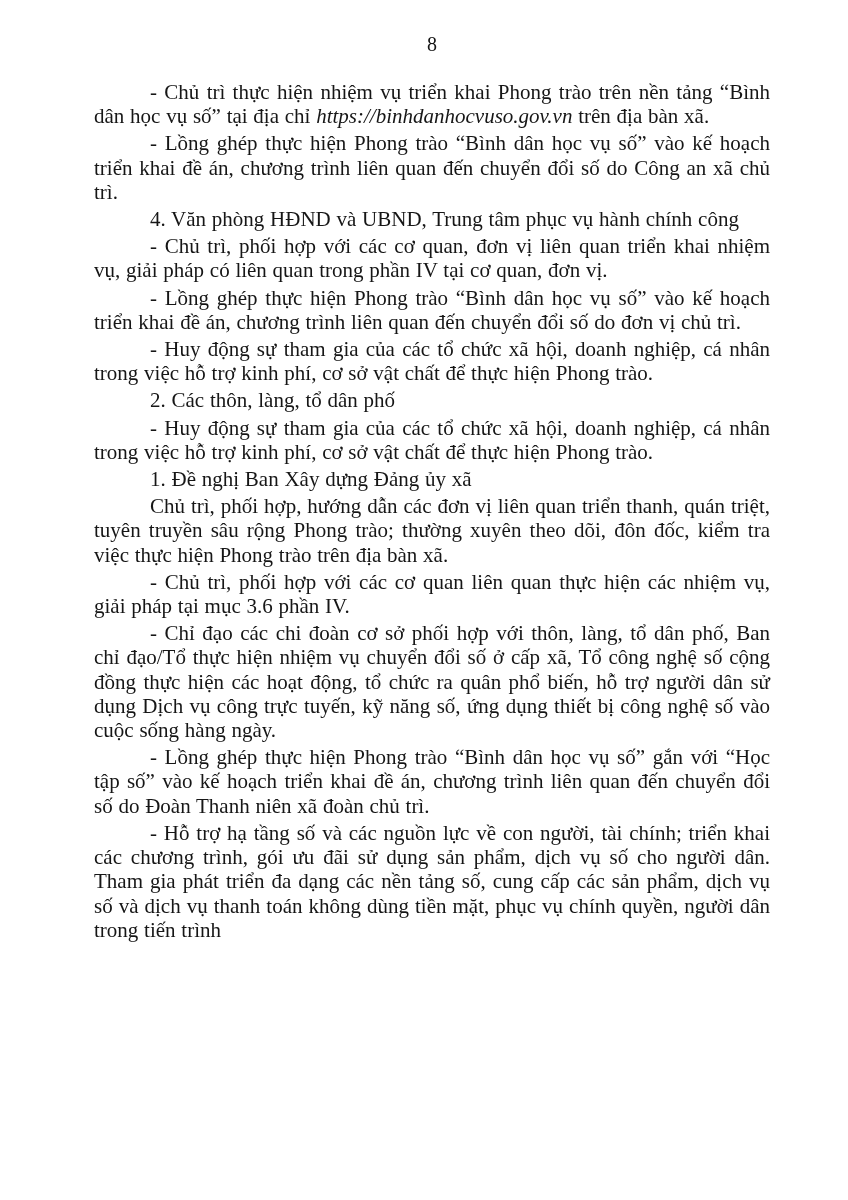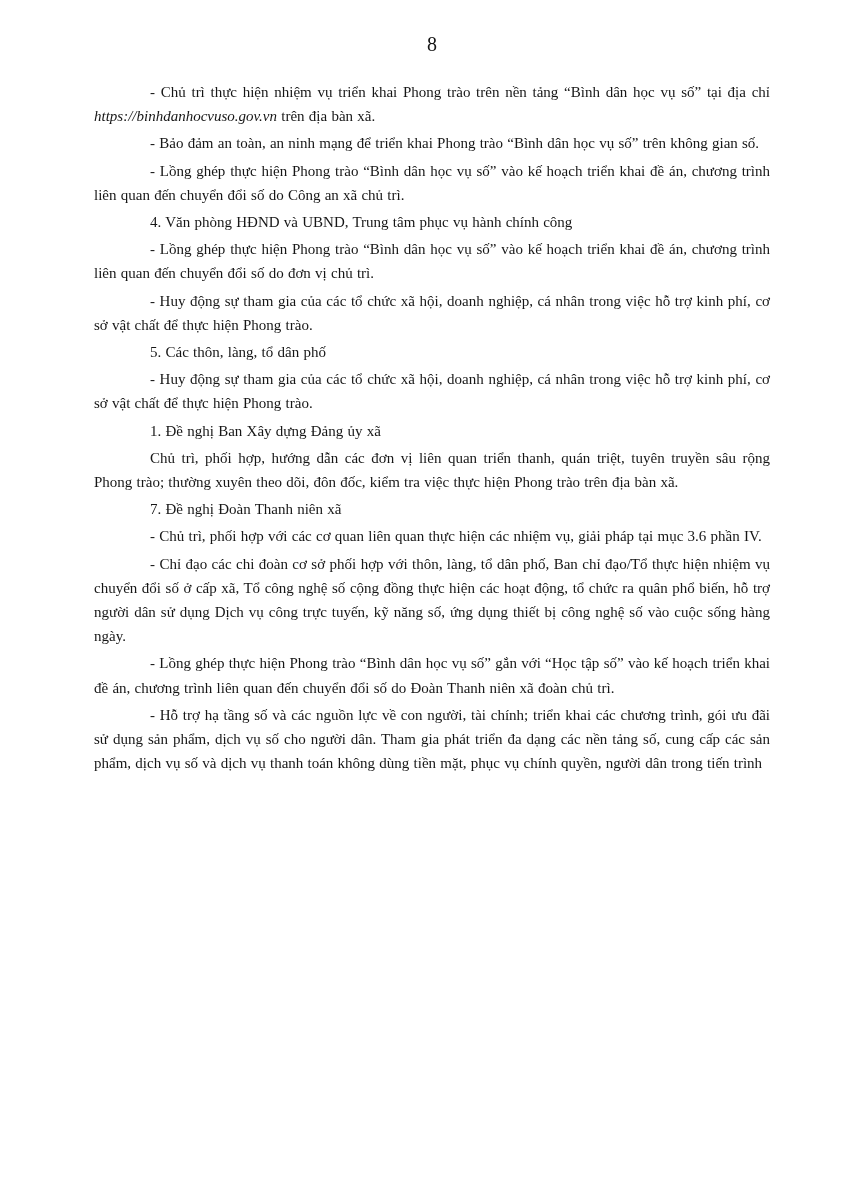--- a/index.html
+++ b/index.html
@@ -28,49 +28,48 @@
     text-align: center;
     font-size: 20px;
     line-height: 24px;
     margin-bottom: 24px;
   }
   .content {
     width: 676px;
     margin-left: 94px;
   }
   .para {
-    font-size: 15px;
+    font-size: 21px;
     line-height: 24.2px;
     text-align: justify;
     text-indent: 56px;
     margin: 0 0 3px 0;
     word-spacing: 0.5px;
   }
   .para.heading {
     font-weight: normal;
   }
   .italic {
     font-style: italic;
   }
 </style>
 </head>
 <body>
 
 <div class="page">
   <div class="page-number">8</div>
   <div class="content">
       <p class="para"><span>- Chủ trì thực hiện nhiệm vụ triển khai Phong trào trên nền tảng “Bình dân học vụ số” tại địa chỉ </span><span class="italic">https://binhdanhocvuso.gov.vn</span><span> trên địa bàn xã.</span></p>
-      <p class="para"><span>- Bảo đảm an toàn, an ninh mạng để triển khai Phong trào “Bình dân học vụ số” trên không gian số.</span></p>
       <p class="para"><span>- Lồng ghép thực hiện Phong trào “Bình dân học vụ số” vào kế hoạch triển khai đề án, chương trình liên quan đến chuyển đổi số do Công an xã chủ trì.</span></p>
       <p class="para heading"><span>4. Văn phòng HĐND và UBND, Trung tâm phục vụ hành chính công</span></p>
+      <p class="para"><span>- Chủ trì, phối hợp với các cơ quan, đơn vị liên quan triển khai nhiệm vụ, giải pháp có liên quan trong phần IV tại cơ quan, đơn vị.</span></p>
       <p class="para"><span>- Lồng ghép thực hiện Phong trào “Bình dân học vụ số” vào kế hoạch triển khai đề án, chương trình liên quan đến chuyển đổi số do đơn vị chủ trì.</span></p>
       <p class="para"><span>- Huy động sự tham gia của các tổ chức xã hội, doanh nghiệp, cá nhân trong việc hỗ trợ kinh phí, cơ sở vật chất để thực hiện Phong trào.</span></p>
-      <p class="para heading"><span>5. Các thôn, làng, tổ dân phố</span></p>
+      <p class="para heading"><span>2. Các thôn, làng, tổ dân phố</span></p>
       <p class="para"><span>- Huy động sự tham gia của các tổ chức xã hội, doanh nghiệp, cá nhân trong việc hỗ trợ kinh phí, cơ sở vật chất để thực hiện Phong trào.</span></p>
       <p class="para heading"><span>1. Đề nghị Ban Xây dựng Đảng ủy xã</span></p>
       <p class="para"><span>Chủ trì, phối hợp, hướng dẫn các đơn vị liên quan triển thanh, quán triệt, tuyên truyền sâu rộng Phong trào; thường xuyên theo dõi, đôn đốc, kiểm tra việc thực hiện Phong trào trên địa bàn xã.</span></p>
-      <p class="para heading"><span>7. Đề nghị Đoàn Thanh niên xã</span></p>
       <p class="para"><span>- Chủ trì, phối hợp với các cơ quan liên quan thực hiện các nhiệm vụ, giải pháp tại mục 3.6 phần IV.</span></p>
       <p class="para"><span>- Chỉ đạo các chi đoàn cơ sở phối hợp với thôn, làng, tổ dân phố, Ban chỉ đạo/Tổ thực hiện nhiệm vụ chuyển đổi số ở cấp xã, Tổ công nghệ số cộng đồng thực hiện các hoạt động, tổ chức ra quân phổ biến, hỗ trợ người dân sử dụng Dịch vụ công trực tuyến, kỹ năng số, ứng dụng thiết bị công nghệ số vào cuộc sống hàng ngày.</span></p>
       <p class="para"><span>- Lồng ghép thực hiện Phong trào “Bình dân học vụ số” gắn với “Học tập số” vào kế hoạch triển khai đề án, chương trình liên quan đến chuyển đổi số do Đoàn Thanh niên xã đoàn chủ trì.</span></p>
       <p class="para"><span>- Hỗ trợ hạ tầng số và các nguồn lực về con người, tài chính; triển khai các chương trình, gói ưu đãi sử dụng sản phẩm, dịch vụ số cho người dân. Tham gia phát triển đa dạng các nền tảng số, cung cấp các sản phẩm, dịch vụ số và dịch vụ thanh toán không dùng tiền mặt, phục vụ chính quyền, người dân trong tiến trình</span></p>
     </div>
 </div>
 
 </body></html>

